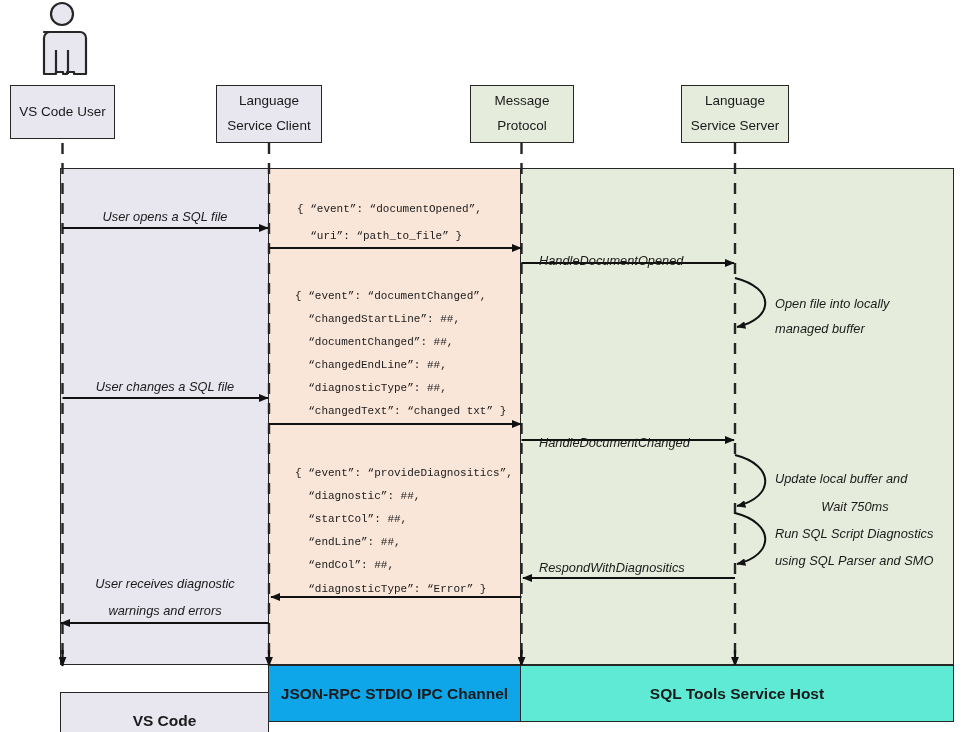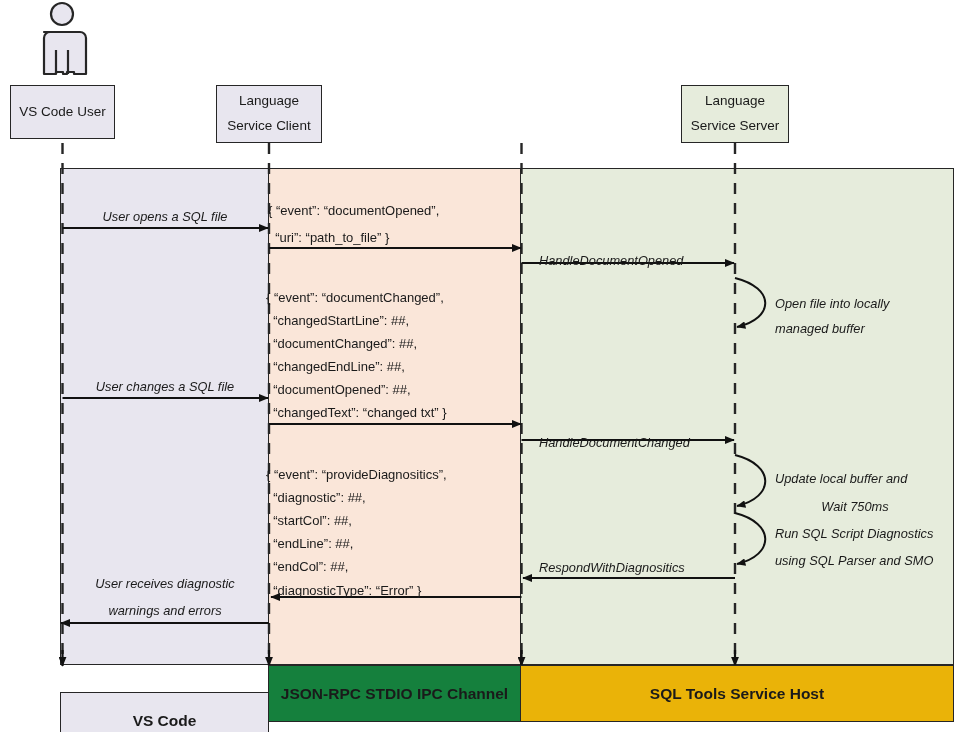--- a/index.html
+++ b/index.html
@@ -19,28 +19,28 @@
   .zone{position:absolute;box-sizing:border-box;border:1.6px solid #262626;}
   .zone.lav{background:#e8e6ef;}
   .zone.peach{background:#fae6d9;}
   .zone.grn{background:#e6ecdc;}
 
   
   .fbox{position:absolute;box-sizing:border-box;border:1.6px solid #262626;
         display:flex;align-items:center;justify-content:center;
         font-size:15.5px;font-weight:bold;text-align:center;}
   .fbox.lav{background:#e8e6ef;}
-  .fbox.peach{background:#15803d;}
-  .fbox.grn{background:#eab308;}
+  .fbox.peach{background:#0ea5e9;}
+  .fbox.grn{background:#5eead4;}
 
   
   .ital{position:absolute;font-style:italic;font-size:12.8px;line-height:1.0;
         white-space:nowrap;}
-  .mono{position:absolute;font-family:Liberation Sans, sans-serif;
-        font-size:13px;line-height:1.0;white-space:pre;}
+  .mono{position:absolute;font-family:Liberation Mono, monospace;
+        font-size:11px;line-height:1.0;white-space:pre;margin-left:29px;}
   .ctr{transform:translateX(-50%);text-align:center;}
 
   svg.ov{position:absolute;left:0;top:0;width:962px;height:732px;
          pointer-events:none;overflow:visible;}
 </style>
 </head>
 <body>
 
 <div id="stage">
 
@@ -55,20 +55,24 @@
       <path d="M56,50 v24 M68,50 v24" stroke="#262626" stroke-width="2.2" fill="none"></path>
     </g>
   </svg>
 
   <div class="pbox lav" style="left:10px;top:85px;width:105px;height:54px;">
     <span>VS Code User</span>
   </div>
   <div class="pbox lav" style="left:216px;top:85px;width:106px;height:58px;">
     <span>Language</span>
     <span>Service Client</span>
+  </div>
+  <div class="pbox grn" style="left:470px;top:85px;width:104px;height:58px;">
+    <span>Message</span>
+    <span>Protocol</span>
   </div>
   <div class="pbox grn" style="left:681px;top:85px;width:108px;height:58px;">
     <span>Language</span>
     <span>Service Server</span>
   </div>
 
   <svg class="ov">
     <defs>
       <marker id="ah" markerWidth="10" markerHeight="8" refX="9.2" refY="4" orient="auto" markerUnits="userSpaceOnUse">
         <path d="M0,0 L10,4 L0,8 z" fill="#111"></path>
@@ -129,21 +133,21 @@
   <div class="ital" style="left:775px;top:528px;">Run SQL Script Diagnostics</div>
   <div class="ital" style="left:775px;top:555px;">using SQL Parser and SMO</div>
 
   <div class="mono" style="left:268px;top:204px;">{ “event”: “documentOpened”,</div>
   <div class="mono" style="left:268px;top:231px;">  “uri”: “path_to_file” }</div>
 
   <div class="mono" style="left:266px;top:291px;">{ “event”: “documentChanged”,</div>
   <div class="mono" style="left:266px;top:314px;">  “changedStartLine”: ##,</div>
   <div class="mono" style="left:266px;top:337px;">  “documentChanged”: ##,</div>
   <div class="mono" style="left:266px;top:360px;">  “changedEndLine”: ##,</div>
-  <div class="mono" style="left:266px;top:383px;">  “documentOpened”: ##,</div>
+  <div class="mono" style="left:266px;top:383px;">  “diagnosticType”: ##,</div>
   <div class="mono" style="left:266px;top:406px;">  “changedText”: “changed txt” }</div>
 
   <div class="mono" style="left:266px;top:468px;">{ “event”: “provideDiagnositics”,</div>
   <div class="mono" style="left:266px;top:491px;">  “diagnostic”: ##,</div>
   <div class="mono" style="left:266px;top:514px;">  “startCol”: ##,</div>
   <div class="mono" style="left:266px;top:537px;">  “endLine”: ##,</div>
   <div class="mono" style="left:266px;top:560px;">  “endCol”: ##,</div>
   <div class="mono" style="left:266px;top:584px;">  “diagnosticType”: “Error” }</div>
 
   <div class="fbox lav" style="left:60px;top:692px;width:209px;height:57px;">

